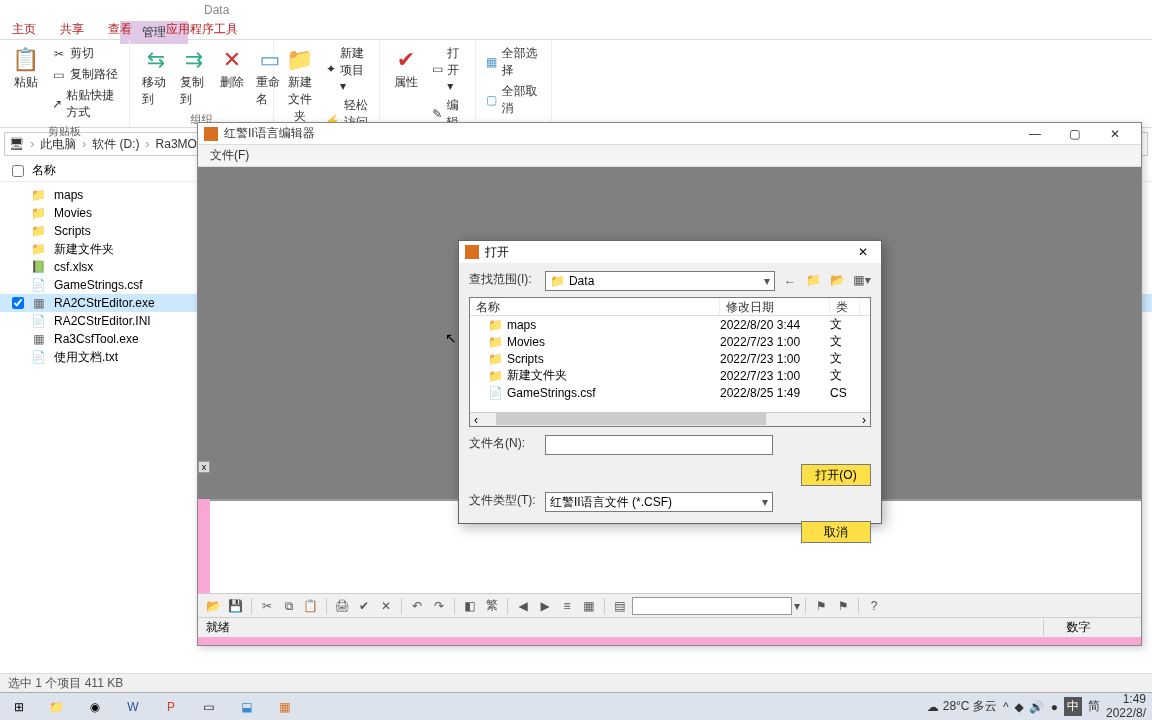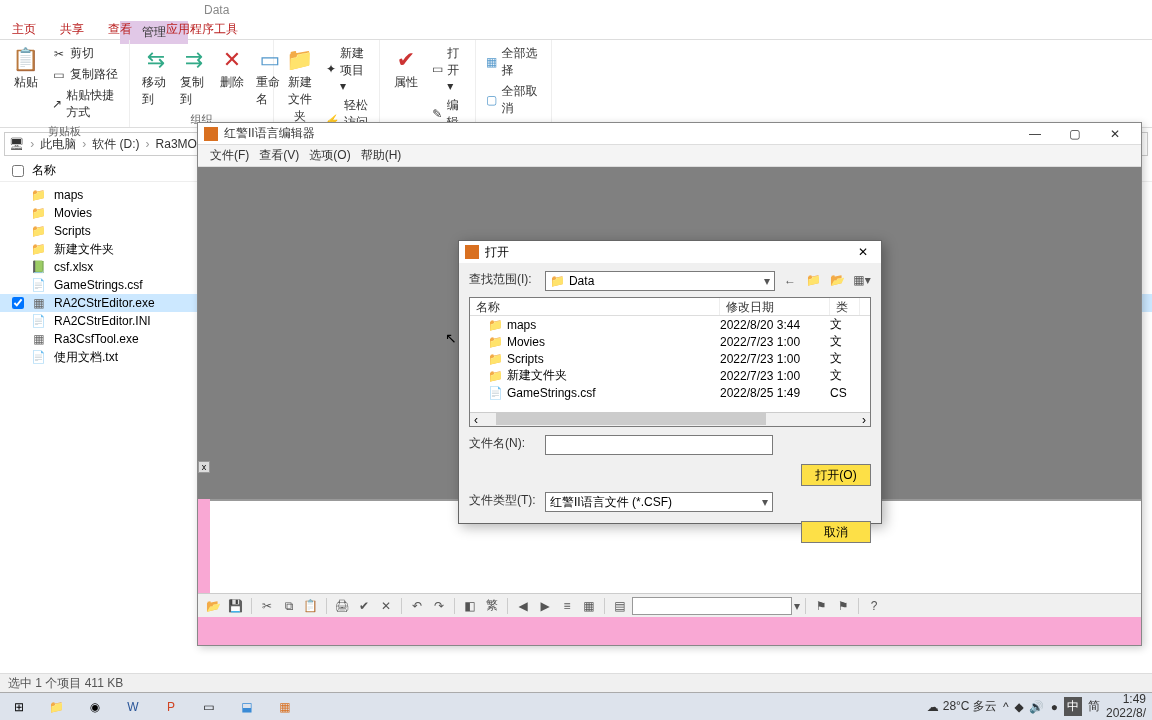--- a/index.html
+++ b/index.html
@@ -35,21 +35,21 @@
 .file-icon { width: 14px; height: 14px; display: inline-flex; align-items: center; justify-content: center; }
 .folder-ico { color: #f0c060; }
 .file-ico { color: #666; }
 
 
 .editor-window { position: absolute; left: 197px; top: 122px; width: 945px; height: 524px; background: #f9a8d4; border: 1px solid #888; box-shadow: 2px 2px 8px rgba(0,0,0,0.2); }
 .editor-titlebar { height: 22px; background: #fff; display: flex; align-items: center; padding: 0 6px; border-bottom: 1px solid #ddd; }
 .editor-titlebar .title-icon { width: 14px; height: 14px; background: #d97020; margin-right: 6px; }
 .editor-titlebar .editor-title { flex: 1; color: #333; }
 .editor-titlebar .win-btn { width: 40px; height: 20px; display: flex; align-items: center; justify-content: center; color: #333; }
-.editor-menubar { height: 22px; display: flex; align-items: flex-start; padding: 0 8px; gap: 2px; border-bottom: 1px solid #ddd; background: #f4f4f4; }
+.editor-menubar { height: 22px; display: flex; align-items: flex-start; padding: 0 8px; gap: 2px; border-bottom: 1px solid #ddd; background: #f4f4f4; flex-direction: column; }
 .editor-menubar span { padding: 2px 4px; color: #333; }
 .editor-workarea { height: 332px; background: #808080; position: relative; }
 .editor-sidebar-ctrl { position: absolute; left: 0; top: 338px; width: 12px; height: 12px; background: #ddd; border: 1px solid #999; font-size: 9px; text-align: center; line-height: 10px; }
 .editor-bottom { height: 94px; background: #fff; border-top: 2px solid #999; position: relative; margin-left: 12px; }
 .editor-toolbar { height: 24px; background: #f0f0f0; border-top: 1px solid #ccc; display: flex; align-items: center; padding: 0 6px; gap: 2px; }
 .tb-btn { width: 20px; height: 20px; display: flex; align-items: center; justify-content: center; color: #555; border: 1px solid transparent; }
 .tb-sep { width: 1px; height: 16px; background: #ccc; margin: 0 3px; }
 .tb-combo { width: 160px; height: 18px; border: 1px solid #999; background: #fff; }
 .editor-status { height: 20px; background: #f0f0f0; border-top: 1px solid #ccc; display: flex; align-items: center; padding: 0 8px; }
 .editor-status .status-text { flex: 1; }
@@ -326,20 +326,26 @@
     <span class="tb-sep"></span>
     <span class="tb-btn">▤</span>
     <div class="tb-combo"></div>
     <span style="color:#555">▾</span>
     <span class="tb-sep"></span>
     <span class="tb-btn">⚑</span>
     <span class="tb-btn">⚑</span>
     <span class="tb-sep"></span>
     <span class="tb-btn">?</span>
   </div>
+  <div class="editor-status">
+    <span class="status-text">就绪</span>
+    <span class="status-cell"></span>
+    <span class="status-cell">数字</span>
+    <span class="status-cell" style="width:20px"></span>
+  </div>
 </div>
 
 <div class="open-dialog">
   <div class="dlg-titlebar">
     <span class="dlg-icon"></span>
     <span class="dlg-title">打开</span>
     <span class="dlg-close">✕</span>
   </div>
   <div class="dlg-body">
     <div class="dlg-row">

